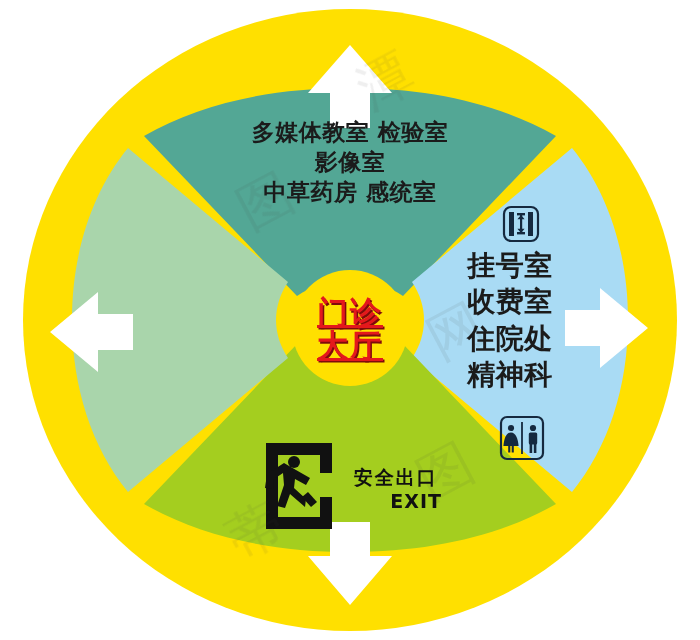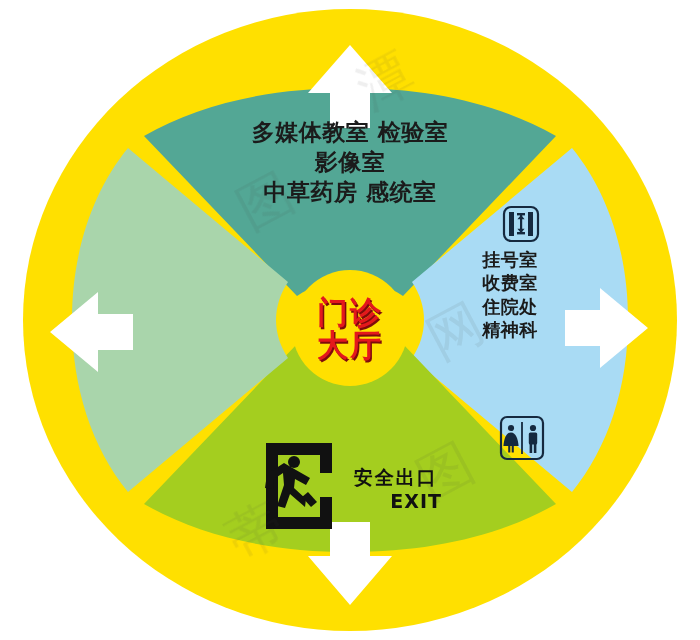--- a/index.html
+++ b/index.html
@@ -55,41 +55,42 @@
     left: 70px;
     top: 238px;
     width: 220px;
     font-size: 22px;
   }
   
   #right-lines {
     left: 410px;
     top: 248px;
     width: 200px;
-    font-size: 18px;
+    font-size: 28px;
   }
   .seg-text div { display: block; text-align: center; }
 
   
   #hub-label {
     position: absolute;
     left: 295px;
     top: 283px;
     width: 110px;
     height: 92px;
     display: flex;
     flex-direction: column;
     align-items: center;
     justify-content: center;
     color: #e4181c;
     font-weight: 900;
     font-size: 31px;
     line-height: 1.08;
     letter-spacing: 2px;
     text-shadow: 1.5px 1.5px 0 #7e0b0b;
+    text-decoration: underline;
   }
   #hub-label div { display: block; }
 
   
   #exit-block {
     position: absolute;
     left: 262px;
     top: 438px;
     width: 180px;
     height: 76px;

